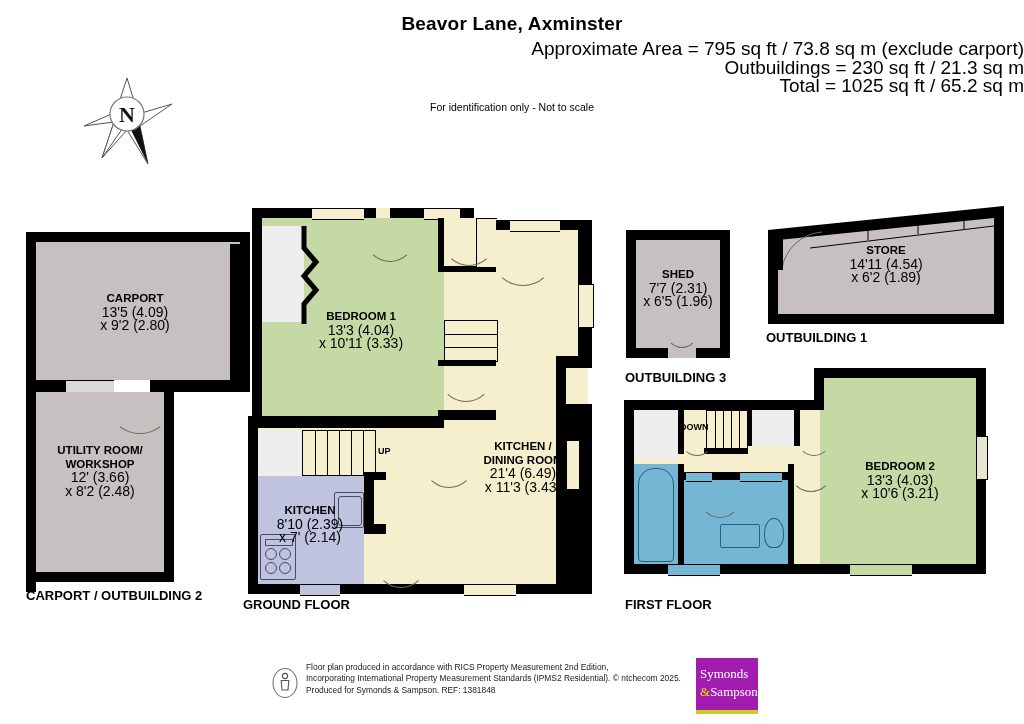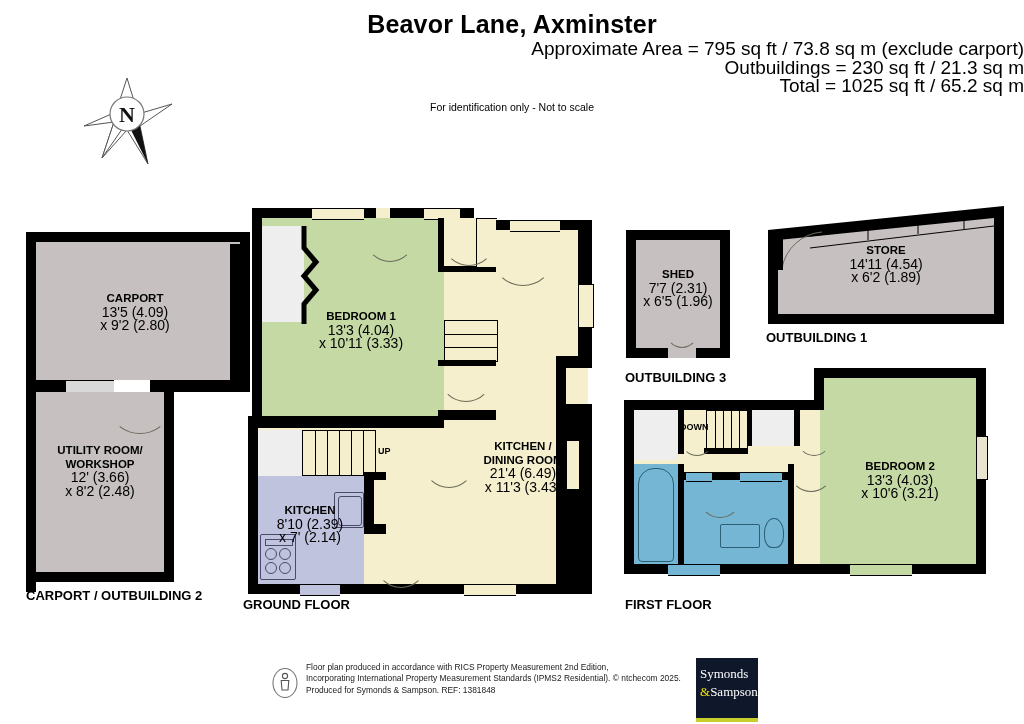--- a/index.html
+++ b/index.html
@@ -1,21 +1,21 @@
 <!DOCTYPE html>
 <html><head>
 <meta charset="utf-8">
 <style>
   html,body{margin:0;padding:0;background:#ffffff;}
   body{width:1024px;height:724px;position:relative;overflow:hidden;
        font-family:"Liberation Sans","DejaVu Sans",sans-serif;color:#000;}
   .abs{position:absolute;}
   
   #header{left:0;top:8px;width:1024px;text-align:center;}
-  #title{font-size:25px;font-weight:bold;letter-spacing:.2px;line-height:32px;}
+  #title{font-size:19px;font-weight:bold;letter-spacing:.2px;line-height:32px;}
   .sub{font-size:19px;line-height:18.5px;text-align:right;}
   .note{font-size:10.5px;line-height:16px;margin-top:3px;}
   
   #compass{left:78px;top:74px;width:98px;height:94px;}
   
   .wall{position:absolute;background:#000;}
   .room{position:absolute;}
   .grey{background:#c6c0c0;}
   .green{background:#c5d9a5;}
   .cream{background:#f5efcd;}
@@ -32,21 +32,21 @@
          border-right-color:transparent;border-bottom-color:transparent;}
   
   .rlabel{position:absolute;text-align:center;line-height:13.5px;white-space:nowrap;}
   .rname{font-size:11.5px;font-weight:bold;}
   .rdim{font-size:14px;}
   .floorlabel{position:absolute;font-size:13px;font-weight:bold;white-space:nowrap;}
   .updown{position:absolute;font-size:9px;font-weight:bold;}
   
   #footer{left:272px;top:662px;width:520px;height:52px;}
   #disclaimer{position:absolute;left:34px;top:0;font-size:8.4px;line-height:11.4px;color:#1a1a1a;}
-  #logo{position:absolute;left:424px;top:-4px;width:62px;height:64px;background:#0f172a;}
+  #logo{position:absolute;left:424px;top:-4px;width:62px;height:56px;background:#a21caf;}
   #logo .l1{position:absolute;left:4px;top:8px;font-size:13px;color:#fff;
             font-family:"Liberation Serif",serif;}
   #logo .l2{position:absolute;left:4px;top:26px;font-size:13px;color:#fff;
             font-family:"Liberation Serif",serif;}
   #logo .amp{color:#f2e40b;}
   #logobar{position:absolute;left:0;bottom:0;width:62px;height:4px;background:#c9cf2a;}
 </style>
 </head>
 <body>
 

